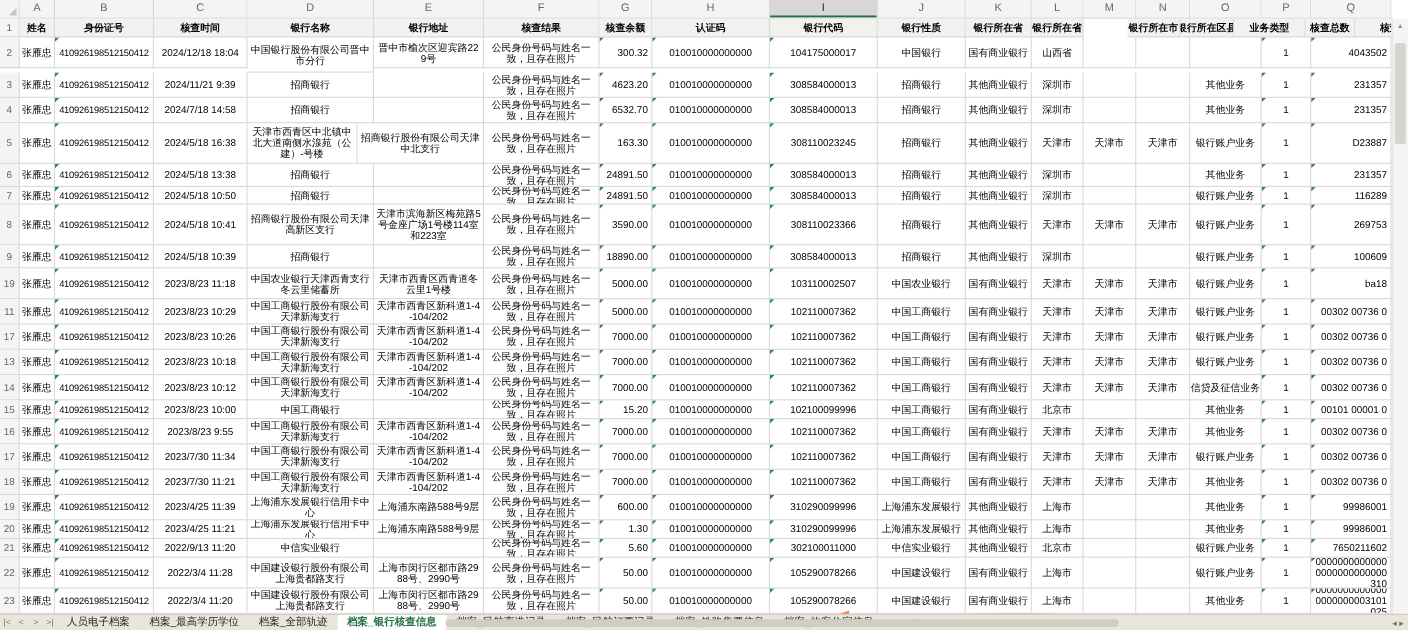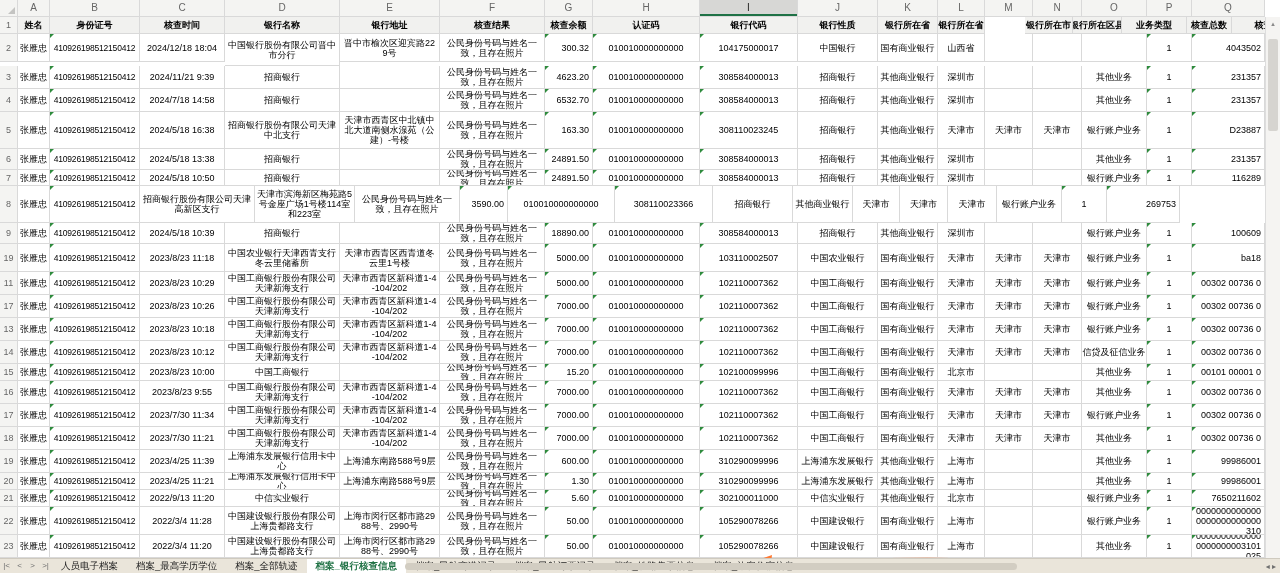--- a/index.html
+++ b/index.html
@@ -146,22 +146,22 @@
         <div class="cell nowrap" style="width: 49px; height: 23px;"></div>
         <div class="cell nowrap" style="width: 65px; height: 23px;">其他业务</div>
         <div class="cell nowrap" style="width: 45px; height: 23px;">1<span class="tri"></span></div>
         <div class="cell r wrap" style="width: 73px; height: 23px;">231357<span class="tri"></span></div>
       </div>
       <div class="grow">
         <div class="cell rowh" style="width: 18px; height: 37px;">5</div>
         <div class="cell nowrap" style="width: 32px; height: 37px;">张雁忠</div>
         <div class="cell nowrap small" style="width: 90px; height: 37px;">410926198512150412<span class="tri"></span></div>
         <div class="cell nowrap" style="width: 85px; height: 37px;">2024/5/18 16:38</div>
+        <div class="cell wrap" style="width: 100px; height: 37px;">天津市西青区中北镇中北大道南侧水湶苑（公建）-号楼</div>
         <div class="cell wrap" style="width: 115px; height: 37px;">招商银行股份有限公司天津中北支行</div>
-        <div class="cell wrap" style="width: 100px; height: 37px;">天津市西青区中北镇中北大道南侧水湶苑（公建）-号楼</div>
         <div class="cell wrap" style="width: 105px; height: 37px;">公民身份号码与姓名一致，且存在照片</div>
         <div class="cell r nowrap" style="width: 48px; height: 37px;">163.30<span class="tri"></span></div>
         <div class="cell nowrap" style="width: 107px; height: 37px;">010010000000000<span class="tri"></span></div>
         <div class="cell nowrap" style="width: 98px; height: 37px;">308110023245<span class="tri"></span></div>
         <div class="cell nowrap" style="width: 80px; height: 37px;">招商银行</div>
         <div class="cell nowrap" style="width: 60px; height: 37px;">其他商业银行</div>
         <div class="cell nowrap" style="width: 47px; height: 37px;">天津市</div>
         <div class="cell nowrap" style="width: 48px; height: 37px;">天津市</div>
         <div class="cell nowrap" style="width: 49px; height: 37px;">天津市</div>
         <div class="cell nowrap" style="width: 65px; height: 37px;">银行账户业务</div>
@@ -205,20 +205,21 @@
         <div class="cell nowrap" style="width: 48px; height: 16px;"></div>
         <div class="cell nowrap" style="width: 49px; height: 16px;"></div>
         <div class="cell nowrap" style="width: 65px; height: 16px;">银行账户业务</div>
         <div class="cell nowrap" style="width: 45px; height: 16px;">1<span class="tri"></span></div>
         <div class="cell r wrap" style="width: 73px; height: 16px;">116289<span class="tri"></span></div>
       </div>
       <div class="grow">
         <div class="cell rowh" style="width: 18px; height: 37px;">8</div>
         <div class="cell nowrap" style="width: 32px; height: 37px;">张雁忠</div>
         <div class="cell nowrap small" style="width: 90px; height: 37px;">410926198512150412<span class="tri"></span></div>
+        <div class="cell nowrap" style="width: 85px; height: 37px;">2024/5/18 10:41</div>
         <div class="cell wrap" style="width: 115px; height: 37px;">招商银行股份有限公司天津高新区支行</div>
         <div class="cell wrap" style="width: 100px; height: 37px;">天津市滨海新区梅苑路5号金座广场1号楼114室和223室</div>
         <div class="cell wrap" style="width: 105px; height: 37px;">公民身份号码与姓名一致，且存在照片</div>
         <div class="cell r nowrap" style="width: 48px; height: 37px;">3590.00<span class="tri"></span></div>
         <div class="cell nowrap" style="width: 107px; height: 37px;">010010000000000<span class="tri"></span></div>
         <div class="cell nowrap" style="width: 98px; height: 37px;">308110023366<span class="tri"></span></div>
         <div class="cell nowrap" style="width: 80px; height: 37px;">招商银行</div>
         <div class="cell nowrap" style="width: 60px; height: 37px;">其他商业银行</div>
         <div class="cell nowrap" style="width: 47px; height: 37px;">天津市</div>
         <div class="cell nowrap" style="width: 48px; height: 37px;">天津市</div>

